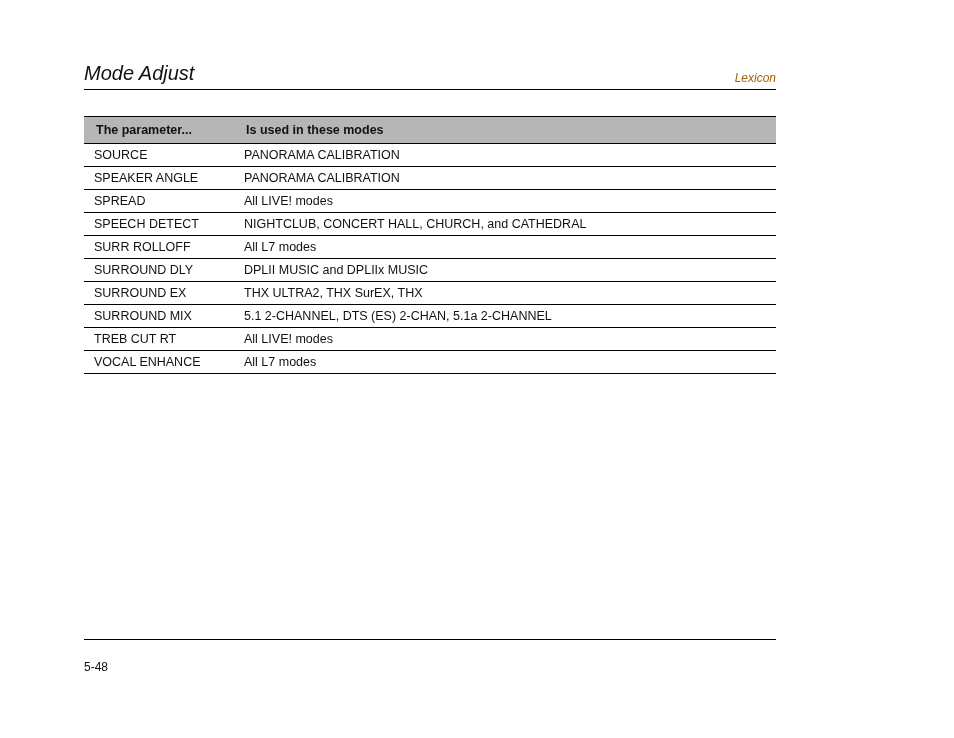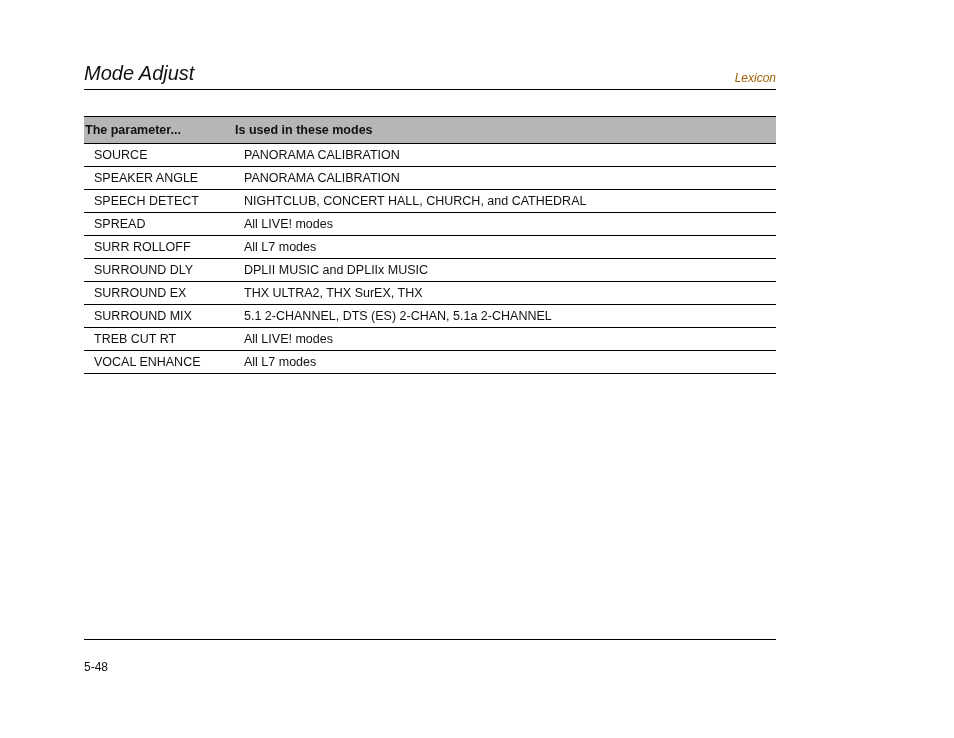--- a/index.html
+++ b/index.html
@@ -38,21 +38,21 @@
   }
   table {
     border-collapse: collapse;
     width: 100%;
     font-size: 12.5px;
   }
   thead th {
     background: #b6b6b6;
     font-weight: 700;
     text-align: left;
-    padding: 6px 1px;
+    padding: 6px 12px;
     border-top: 1px solid #000;
     border-bottom: 1px solid #000;
   }
   tbody td {
     padding: 4px 10px;
     border-bottom: 1px solid #000;
     vertical-align: top;
   }
   col.col-param { width: 150px; }
   .footer {
@@ -90,26 +90,26 @@
       <tbody>
         <tr>
           <td>SOURCE</td>
           <td>PANORAMA CALIBRATION</td>
         </tr>
         <tr>
           <td>SPEAKER ANGLE</td>
           <td>PANORAMA CALIBRATION</td>
         </tr>
         <tr>
+          <td>SPREAD</td>
+          <td>All LIVE! modes</td>
+        </tr>
+        <tr>
           <td>SPEECH DETECT</td>
           <td>NIGHTCLUB, CONCERT HALL, CHURCH, and CATHEDRAL</td>
-        </tr>
-        <tr>
-          <td>SPREAD</td>
-          <td>All LIVE! modes</td>
         </tr>
         <tr>
           <td>SURR ROLLOFF</td>
           <td>All L7 modes</td>
         </tr>
         <tr>
           <td>SURROUND DLY</td>
           <td>DPLII MUSIC and DPLIIx MUSIC</td>
         </tr>
         <tr>

